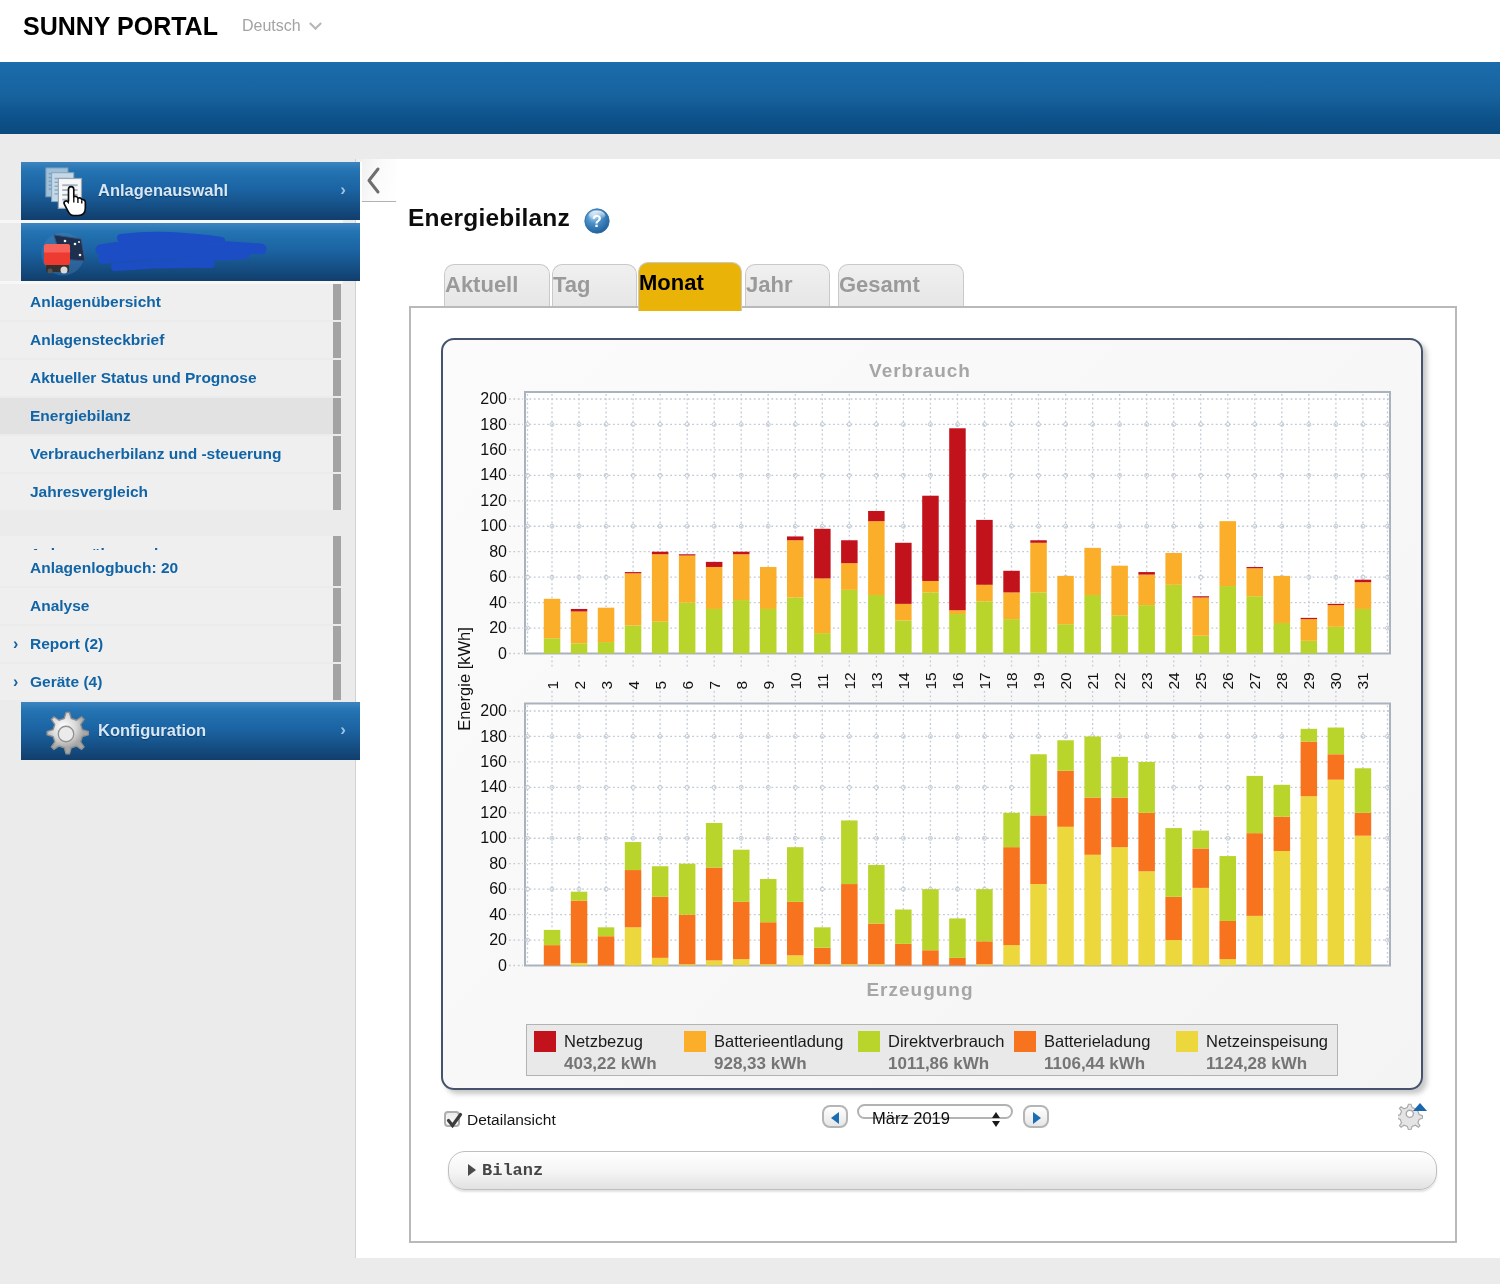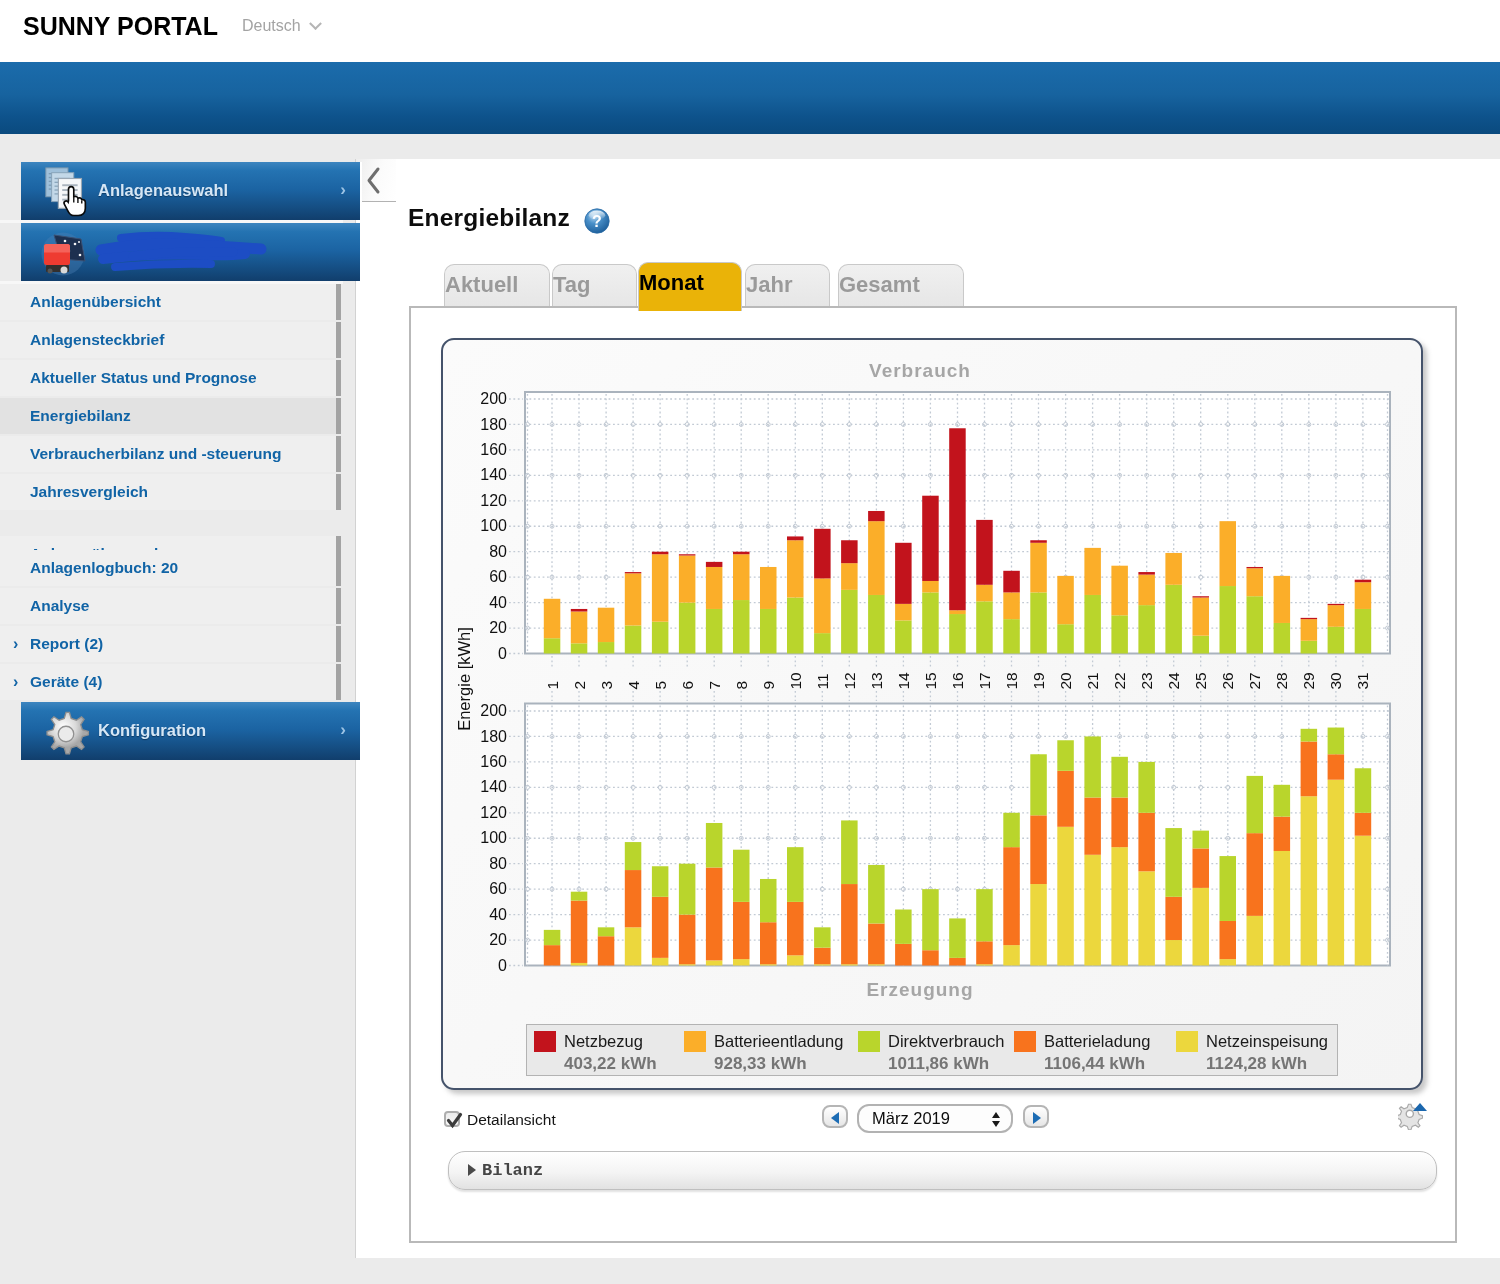--- a/index.html
+++ b/index.html
@@ -11,38 +11,38 @@
 #lang { left:242px; top:17px; font-size:16px; color:#a3a3a3; }
 #lang .chev { display:inline-block; width:9px; height:9px; border-right:2px solid #b5b5b5; border-bottom:2px solid #b5b5b5; transform:rotate(45deg) translate(-2px,-2px); margin-left:10px; }
 #banner { left:0; top:62px; width:1500px; height:72px; background:linear-gradient(180deg,#1b6cac 0%,#17639f 45%,#0e538c 75%,#0a4a7e 100%); }
 #graybase { left:0; top:134px; width:1500px; height:1150px; background:#ebebeb; }
 #mainwhite { left:355px; top:159px; width:1145px; height:1099px; background:#fff; border-left:1px solid #d2d2d2; }
 #collbtn { left:356px; top:159px; width:40px; height:43px; background:linear-gradient(105deg,#ededed 0%,#fbfbfb 55%,#ffffff 100%); border-bottom:1px solid #b2b2b2; }
 
 .bluebar { left:0; width:341px; height:58px; border-right:2px solid #fff; background:linear-gradient(180deg,#3d85bf 0%,#2473b2 15%,#1b63a2 48%,#154e83 78%,#113e6c 100%);margin-left:21px; }
 .bluebar .btxt { position:absolute; left:77px; top:19px; color:#d6e7f6; font-size:16.5px; font-weight:bold; text-shadow:0 1px 1px rgba(0,20,40,0.45); }
 .bluebar .barr { position:absolute; right:14px; top:18px; color:#9cc3e4; font-size:17px; font-weight:bold; }
-.mitem { position:absolute; left:0; width:341px; height:36px; border-right:5px solid #a3a3a3; background:#efefef; color:#1164a6; font-size:15.5px; font-weight:bold; line-height:36px; padding-left:30px; }
+.mitem { position:absolute; left:0; width:341px; height:36px; border-right:8px solid #a3a3a3; background:#efefef; color:#1164a6; font-size:15.5px; font-weight:bold; line-height:36px; padding-left:30px; }
 .mitem.sel { background:#e2e2e2; }
 .marr { position:absolute; left:13px; top:0; color:#1164a6; font-size:16px; }
 
 #ptitle { left:408px; top:204px; font-size:24.5px; font-weight:bold; color:#0d0d0d; letter-spacing:0.2px; }
 
 .tab { position:absolute; top:264px; height:43px; background:linear-gradient(180deg,#f0f0f0,#e6e6e6); border:1px solid #c9c9c9; border-bottom:none; border-radius:10px 10px 0 0; color:#9a9a9a; font-size:22px; font-weight:bold; text-align:left; line-height:40px; z-index:3; }
 .tab.act { top:262px; height:49px; background:#eab308; color:#000; z-index:5; }
 #panel { left:409px; top:306px; width:1048px; height:937px; background:#fff; border:2px solid #b9b9b9; z-index:4; }
 #chartpanel { left:441px; top:338px; width:982px; height:752px; background:linear-gradient(135deg,#fbfbfb 0%,#f4f4f4 100%); border:2px solid #45536b; border-radius:13px; box-shadow:4px 4px 5px rgba(110,110,110,0.38); z-index:6; }
 #chartpanel svg { position:absolute; left:-2px; top:-2px; }
 
 #cb { left:444px; top:1111px; width:16px; height:16px; border:2px solid #aeaeae; border-radius:4px; background:linear-gradient(180deg,#ececec,#fafafa); z-index:7; }
 #cb svg { position:absolute; left:-1px; top:-2px; }
 #cblab { left:467px; top:1111px; font-size:15.5px; color:#141414; z-index:7; }
 .navbtn { position:absolute; top:1105px; width:26px; height:23px; border:2px solid #b5b5b5; border-radius:8px; background:linear-gradient(180deg,#ffffff,#e6e6e6); z-index:7; }
 .navbtn .tri { position:absolute; top:5px; width:0; height:0; }
-#selbox { left:857px; top:1104px; width:156px; height:29px; border:2px solid #b2b2b2; border-radius:12px; background:#fdfdfd; z-index:7;padding-left:43px; }
+#selbox { left:857px; top:1104px; width:156px; height:15px; border:2px solid #b2b2b2; border-radius:12px; background:#fdfdfd; z-index:7;padding-left:43px; }
 #selbox .stxt { position:absolute; left:13px; top:3px; font-size:16.5px; color:#0d0d0d; }
 #selbox .sup { position:absolute; right:11px; top:6px; width:0; height:0; border-left:4.5px solid transparent; border-right:4.5px solid transparent; border-bottom:6px solid #1a1a1a; }
 #selbox .sdn { position:absolute; right:11px; top:15px; width:0; height:0; border-left:4.5px solid transparent; border-right:4.5px solid transparent; border-top:6px solid #1a1a1a; }
 #bilanz { left:448px; top:1151px; width:989px; height:39px; border:1px solid #bfbfbf; border-radius:17px; background:linear-gradient(180deg,#ffffff 0%,#f4f4f4 55%,#e2e2e2 100%); box-shadow:0 2px 2px rgba(0,0,0,0.12); z-index:7;font-family:Liberation Mono, monospace; }
 #bilanz .btri { position:absolute; left:19px; top:12px; width:0; height:0; border-top:6px solid transparent; border-bottom:6px solid transparent; border-left:8px solid #4a4a4a; }
 #bilanz .blab { position:absolute; left:33px; top:9px; font-size:17px; font-weight:bold; color:#454545; }
 </style>
 </head>
 <body>
 <div class="abs" id="logo">SUNNY PORTAL</div>

